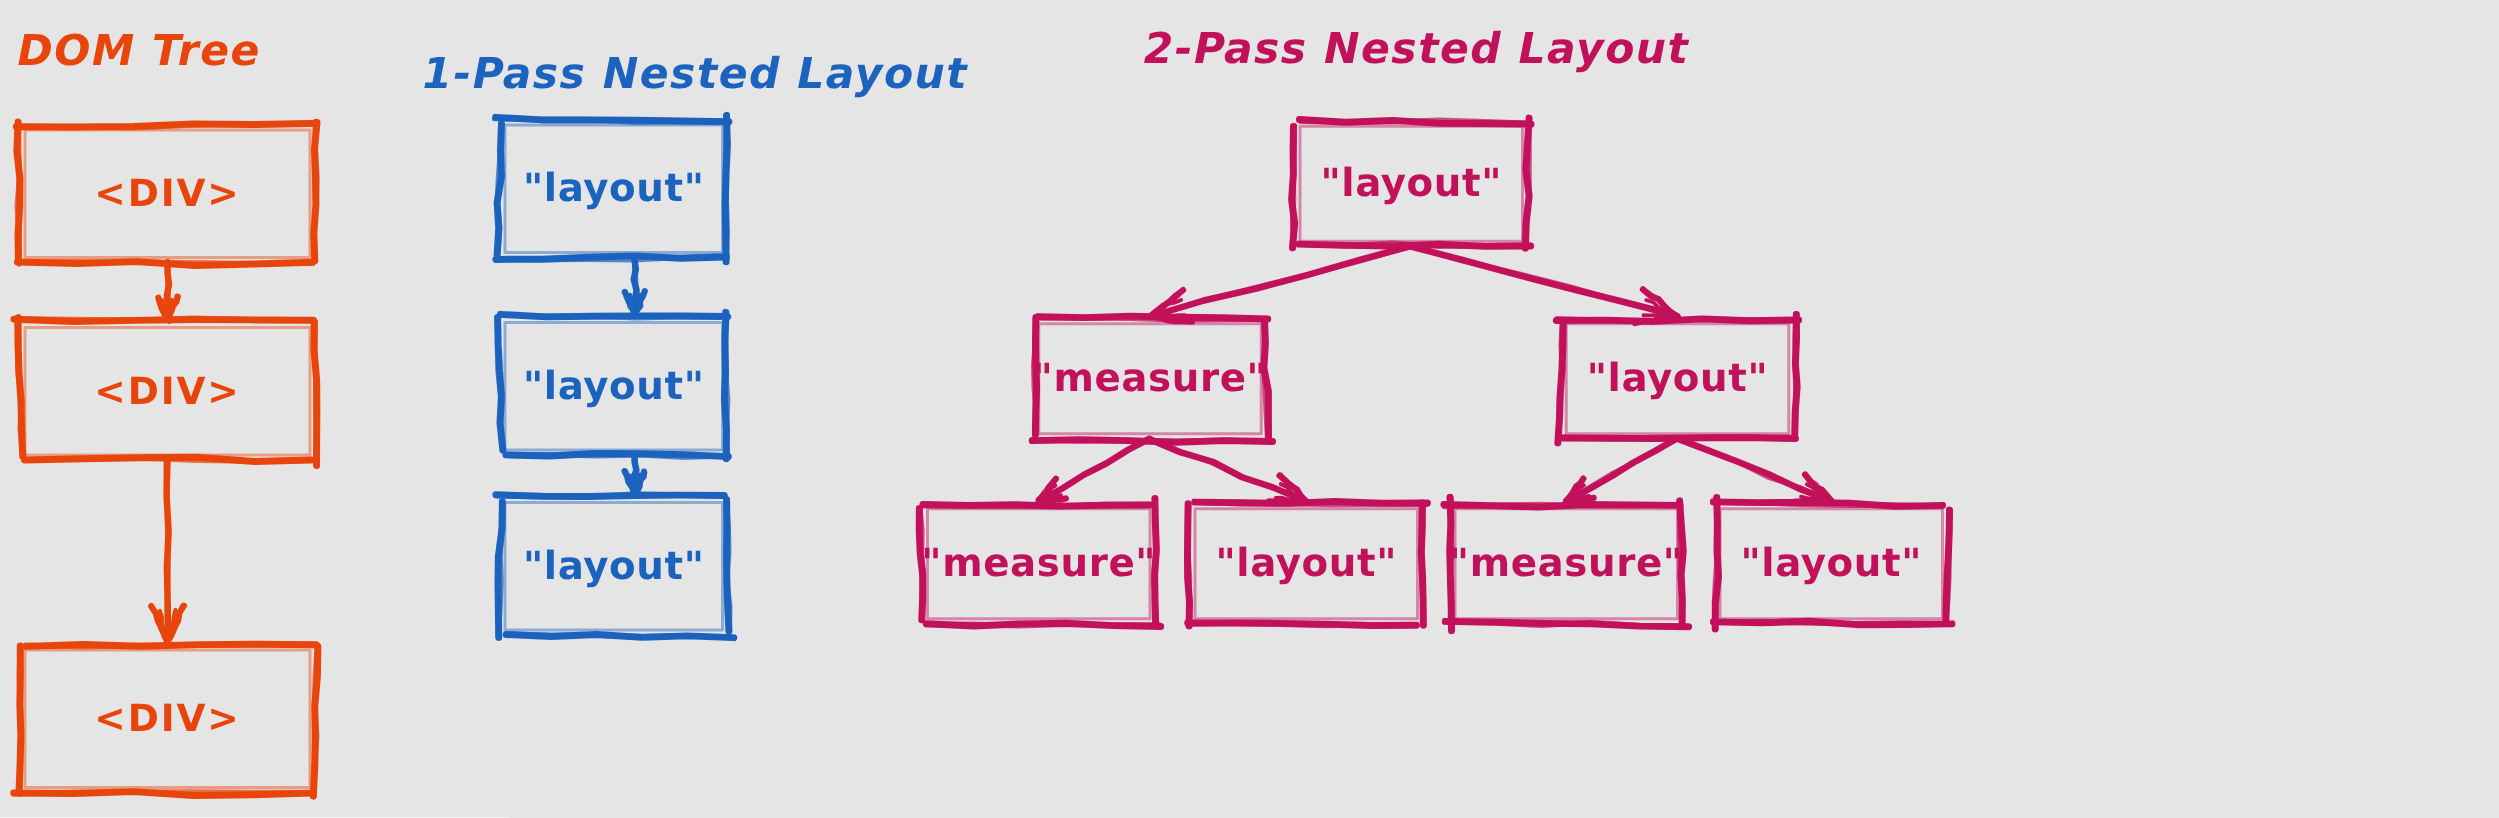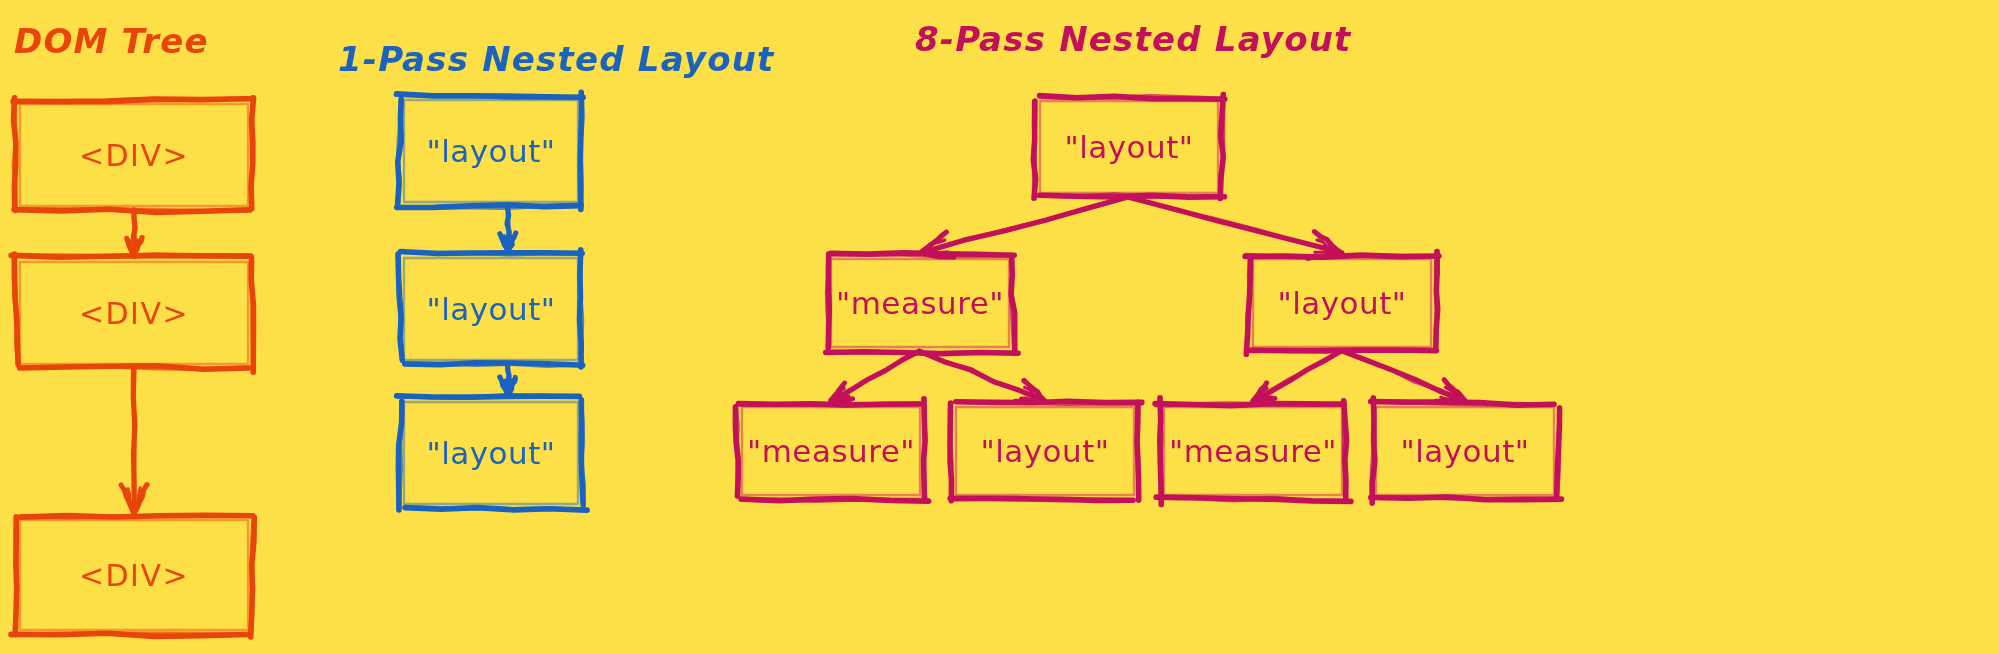--- a/index.html
+++ b/index.html
@@ -11,21 +11,21 @@
   body {
     width: 1999px;
     height: 654px;
     overflow: hidden;
     font-family: "DejaVu Sans", sans-serif;
   }
   #canvas {
     position: relative;
     width: 1999px;
     height: 654px;
-    background: #fde047;
+    background: #e5e5e5;
   }
   svg.layer {
     position: absolute;
     top: 0;
     left: 0;
     width: 1999px;
     height: 654px;
     overflow: visible;
   }
   .sketch-stroke {
@@ -36,21 +36,21 @@
   .title-text {
     font-family: "DejaVu Sans", sans-serif;
     font-weight: 700;
     font-style: italic;
     font-size: 34px;
     letter-spacing: 1.2px;
     white-space: nowrap;
   }
   .node-text {
     font-family: "DejaVu Sans", sans-serif;
-    font-weight: 400;
+    font-weight: 700;
     font-size: 31px;
     letter-spacing: 0.5px;
     white-space: nowrap;
   }
   .node-text.tag {
     font-size: 30px;
     letter-spacing: 1.5px;
   }
   .txt-wrap {
     position: absolute;
@@ -334,21 +334,21 @@
       <div class="txt-wrap" style="left: 400px; top: 96px; width: 182px; height: 110px;">
         <span class="node-text" style="color: rgb(28, 99, 190);">"layout"</span>
       </div>
       <div class="txt-wrap" style="left: 400px; top: 254px; width: 182px; height: 110px;">
         <span class="node-text" style="color: rgb(28, 99, 190);">"layout"</span>
       </div>
       <div class="txt-wrap" style="left: 400px; top: 398px; width: 182px; height: 110px;">
         <span class="node-text" style="color: rgb(28, 99, 190);">"layout"</span>
       </div>
       <div class="txt-wrap" style="left: 915px; top: 16px; height: 46px; justify-content: flex-start;">
-        <span class="title-text" style="color: rgb(194, 17, 91);">8-Pass Nested Layout</span>
+        <span class="title-text" style="color: rgb(194, 17, 91);">2-Pass Nested Layout</span>
       </div>
       <div class="txt-wrap" style="left: 1036px; top: 97px; width: 186px; height: 100px;">
         <span class="node-text" style="color: rgb(194, 17, 91);">"layout"</span>
       </div>
       <div class="txt-wrap" style="left: 827px; top: 255px; width: 186px; height: 96px;">
         <span class="node-text" style="color: rgb(194, 17, 91);">"measure"</span>
       </div>
       <div class="txt-wrap" style="left: 1249px; top: 255px; width: 186px; height: 96px;">
         <span class="node-text" style="color: rgb(194, 17, 91);">"layout"</span>
       </div>

